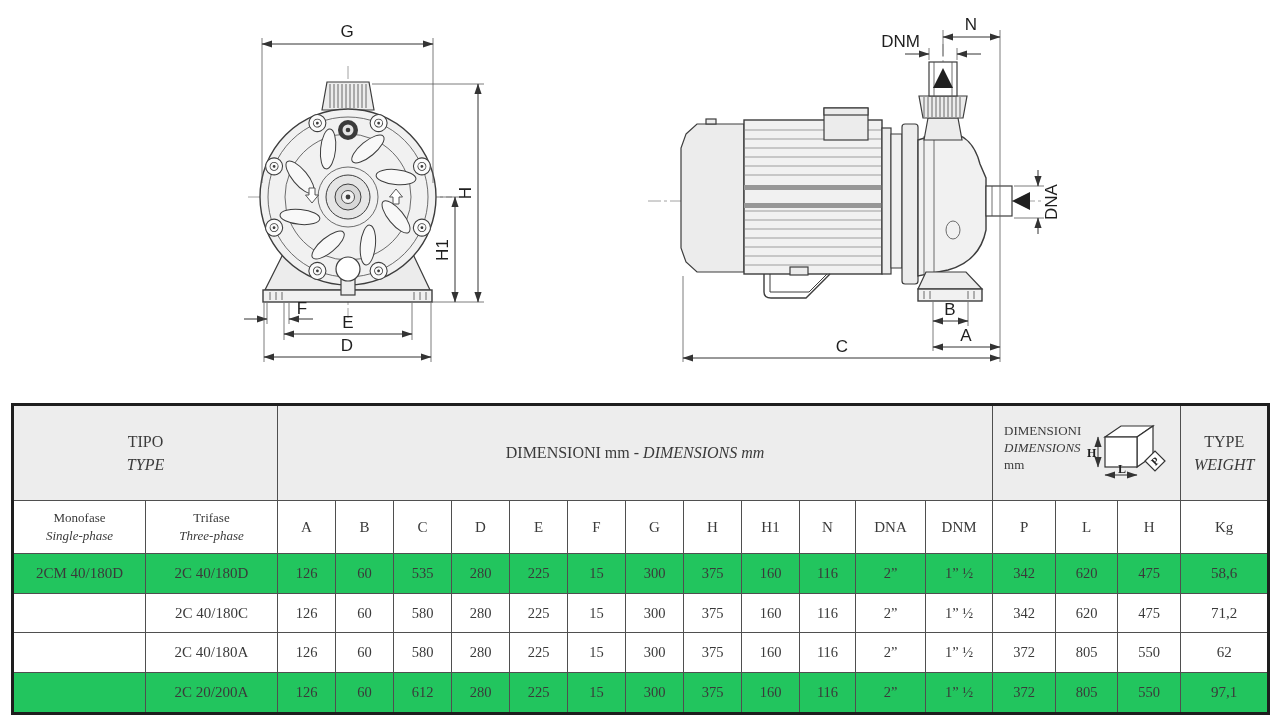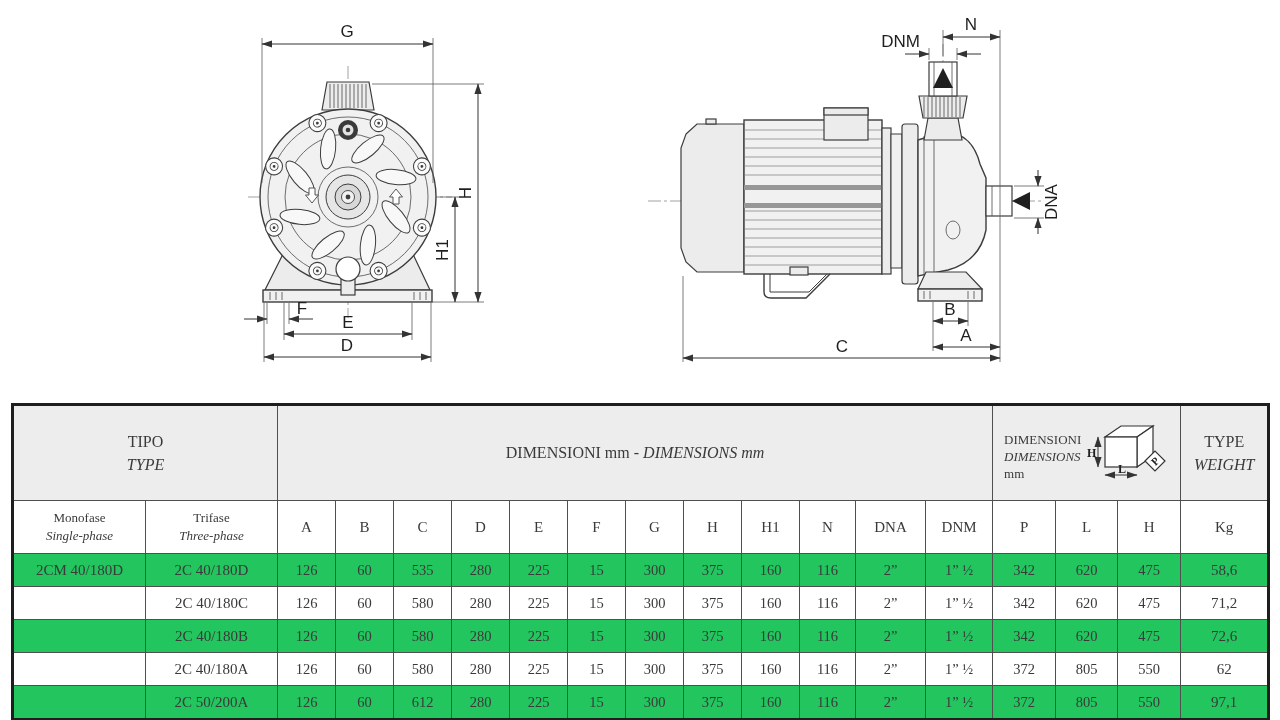--- a/index.html
+++ b/index.html
@@ -31,21 +31,21 @@
   table.dim-table th, table.dim-table td{
     border:1px solid #4f4f4f;text-align:center;vertical-align:middle;
     padding:0;font-weight:normal;overflow:hidden;
   }
   tr.hdr1 th{background:#ededed;height:94px;font-size:16px;line-height:1.45;}
   tr.hdr2 th{background:#ffffff;height:52px;font-size:15px;line-height:1.35;}
   tr.hdr2 th.type-hdr{font-size:13px;}
   td{height:32px;font-size:15px;background:#ffffff;}
   tr.shade td{background:#22c55e;}
   .it{font-style:italic;}
-  .boxcell{display:flex;align-items:flex-end;justify-content:center;gap:2px;}
+  .boxcell{display:flex;align-items:flex-start;justify-content:center;gap:2px;}
   .boxtext{text-align:left;font-size:13px;line-height:1.3;}
   .c-val{font-size:14.5px;}
 </style>
 </head>
 <body>
 
 <svg class="drawings" width="1280" height="400" viewBox="0 0 1280 400">
   <defs>
     <marker id="ar" viewBox="0 0 10 8" refX="9.5" refY="4" markerWidth="11" markerHeight="9" orient="auto-start-reverse">
       <path d="M0,0.6 L10,4 L0,7.4 Z" fill="#333"></path>
@@ -334,40 +334,20 @@
         <td class="c-val">375</td>
         <td class="c-val">160</td>
         <td class="c-val">116</td>
         <td class="c-val">2”</td>
         <td class="c-val">1” ½</td>
         <td class="c-val">342</td>
         <td class="c-val">620</td>
         <td class="c-val">475</td>
         <td class="c-weight">71,2</td>
       </tr>
-      <tr class="shade">
-        <td class="c-type"></td>
-        <td class="c-type">2C 40/180B</td>
-        <td class="c-val">126</td>
-        <td class="c-val">60</td>
-        <td class="c-val">580</td>
-        <td class="c-val">280</td>
-        <td class="c-val">225</td>
-        <td class="c-val">15</td>
-        <td class="c-val">300</td>
-        <td class="c-val">375</td>
-        <td class="c-val">160</td>
-        <td class="c-val">116</td>
-        <td class="c-val">2”</td>
-        <td class="c-val">1” ½</td>
-        <td class="c-val">342</td>
-        <td class="c-val">620</td>
-        <td class="c-val">475</td>
-        <td class="c-weight">72,6</td>
-      </tr>
       <tr>
         <td class="c-type"></td>
         <td class="c-type">2C 40/180A</td>
         <td class="c-val">126</td>
         <td class="c-val">60</td>
         <td class="c-val">580</td>
         <td class="c-val">280</td>
         <td class="c-val">225</td>
         <td class="c-val">15</td>
         <td class="c-val">300</td>
@@ -376,21 +356,21 @@
         <td class="c-val">116</td>
         <td class="c-val">2”</td>
         <td class="c-val">1” ½</td>
         <td class="c-val">372</td>
         <td class="c-val">805</td>
         <td class="c-val">550</td>
         <td class="c-weight">62</td>
       </tr>
       <tr class="shade">
         <td class="c-type"></td>
-        <td class="c-type">2C 50/200A</td>
+        <td class="c-type">2C 20/200A</td>
         <td class="c-val">126</td>
         <td class="c-val">60</td>
         <td class="c-val">612</td>
         <td class="c-val">280</td>
         <td class="c-val">225</td>
         <td class="c-val">15</td>
         <td class="c-val">300</td>
         <td class="c-val">375</td>
         <td class="c-val">160</td>
         <td class="c-val">116</td>

